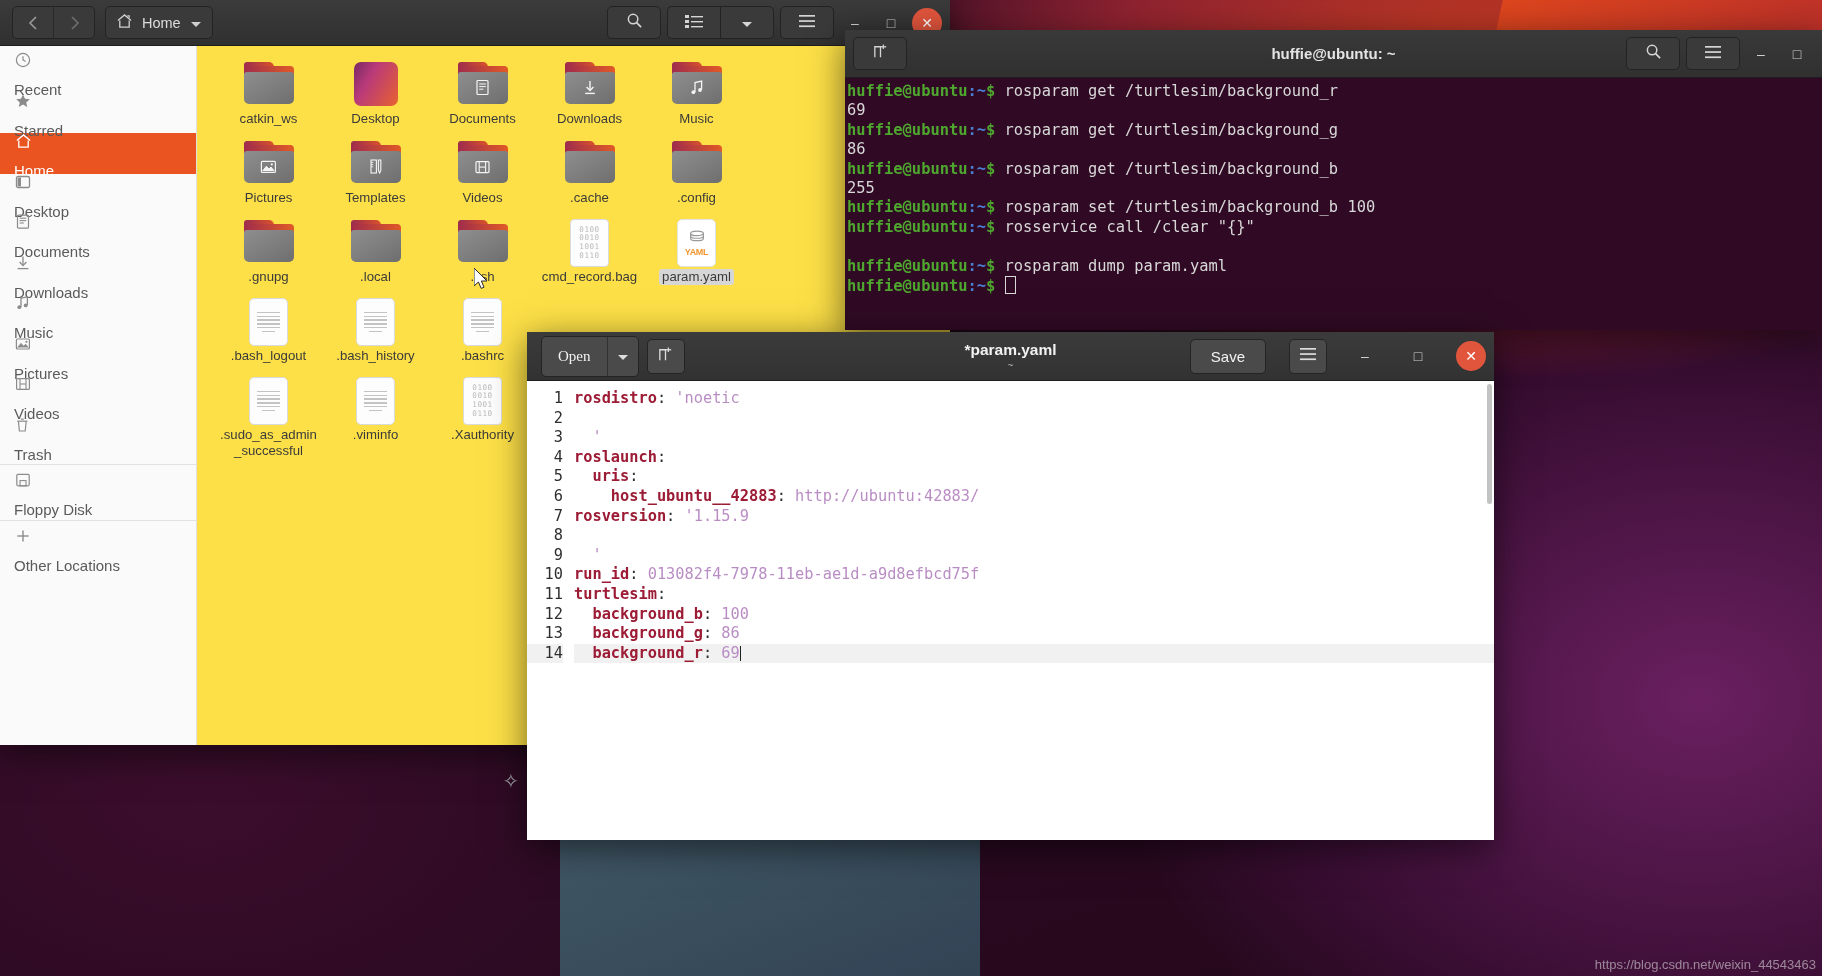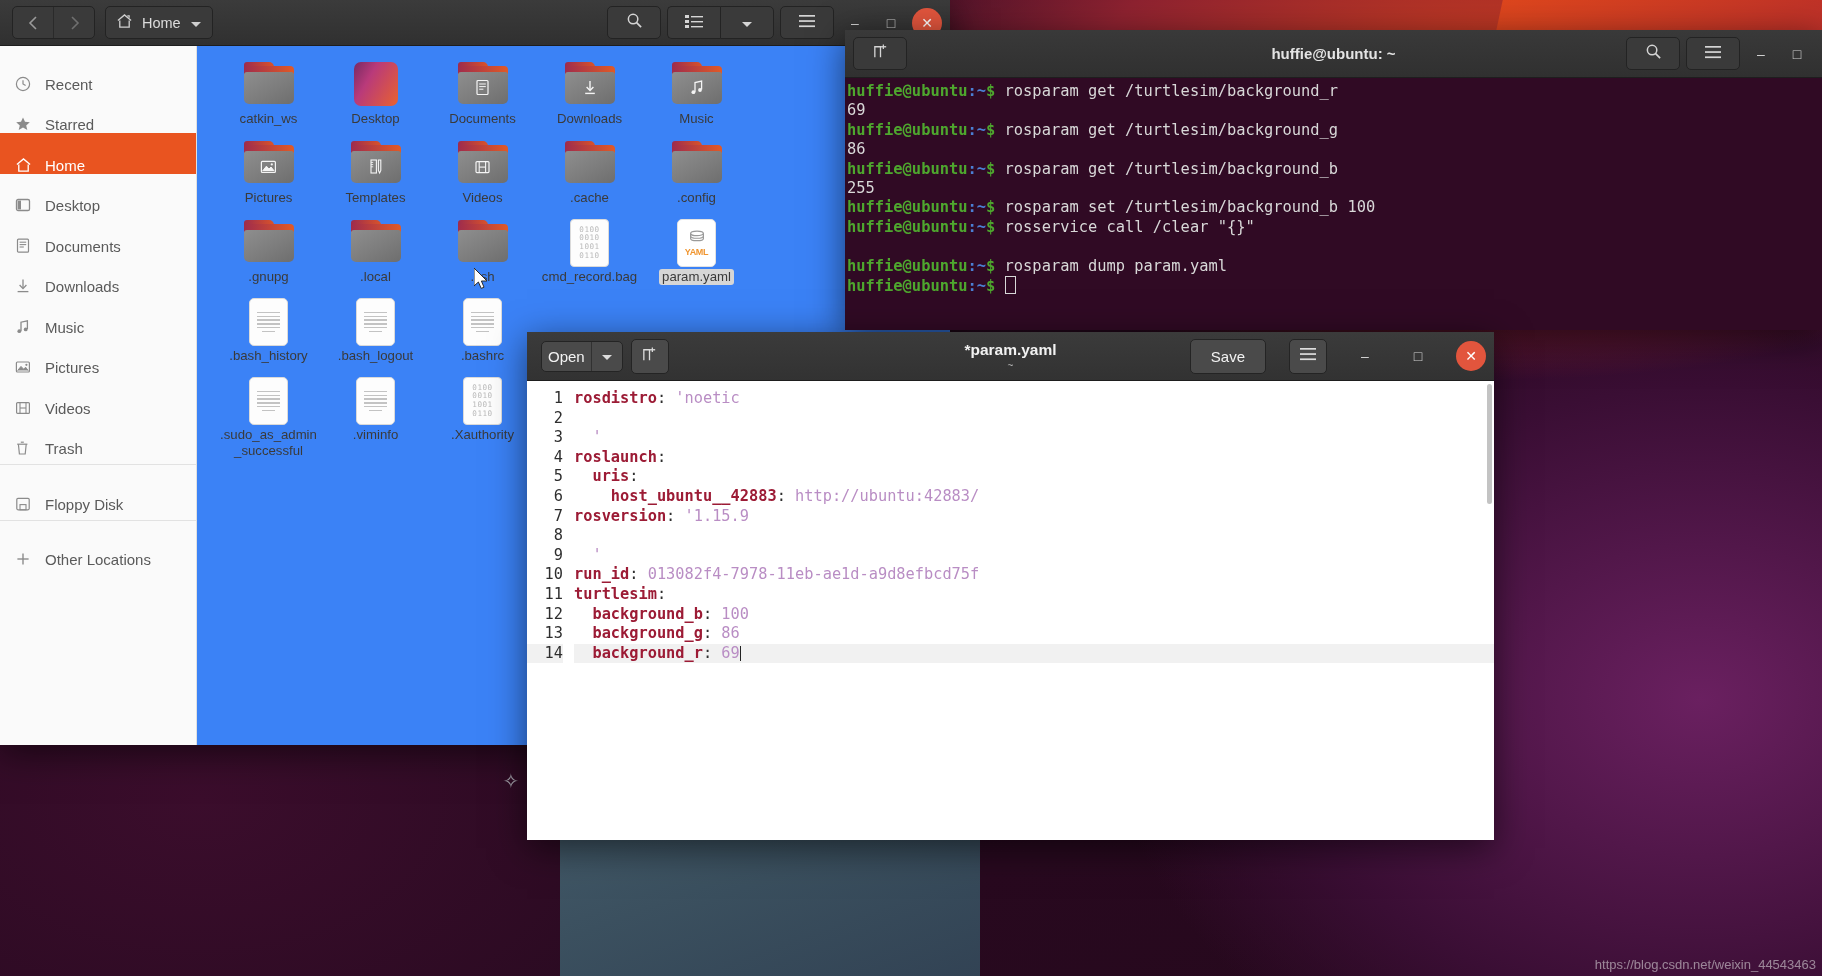--- a/index.html
+++ b/index.html
@@ -86,28 +86,28 @@
   }
   .tb-join { display:flex; }
   .tb-join .tb-btn:first-child { border-radius: 5px 0 0 5px; border-right: none; }
   .tb-join .tb-btn:last-child { border-radius: 0 5px 5px 0; }
   #files .body { flex: 1; display: flex; min-height: 0; }
   .sidebar {
     width: 196px; background: #fafafa; border-right: 1px solid #e0e0e0;
     padding-top: 6px; overflow: hidden;
   }
   .side-item {
-    display: flex; align-items: flex-end; gap: 13px;
-    height: 40.5px; padding: 0 14px; color: #5a5a5a; font-size: 15px; cursor: pointer;
+    display: flex; align-items: flex-start; gap: 13px;
+    height: 40.5px; padding: 0 14px; color: #5a5a5a; font-size: 15px; cursor: pointer; flex-direction: column;
   }
   .side-item.active { background: #e95420; color: #fff; }
   .side-ico { width: 18px; height: 18px; display:flex; align-items:center; justify-content:center; }
   .side-sep { height: 1px; background: #e2e2e2; margin: 7px 0; }
   .filegrid {
-    flex: 1; background: #3b82f6; padding: 12px 10px 0 18px;
+    flex: 1; background: #fde047; padding: 12px 10px 0 18px;
     display: grid; grid-template-columns: repeat(5, 107px);
     grid-auto-rows: 79px; column-gap: 0px; row-gap: 0px;
     align-content: start; overflow: hidden;
   }
   .fileitem {
     display: flex; flex-direction: column; align-items: center;
     width: 107px; cursor: pointer; padding-top: 2px;
   }
   .fileicon { width: 54px; height: 48px; position: relative; }
   .filelabel {
@@ -187,21 +187,21 @@
     background: #fff; display: flex; flex-direction: column;
   }
   #gedit .titlebar {
     height: 48px; padding: 0 8px; background: linear-gradient(180deg,#3b3b3b 0%,#323232 100%);
     position: relative;
   }
   .g-open {
     display:flex; align-items: stretch; margin-left: 6px;
     border: 1px solid #242424; border-radius: 5px; overflow: hidden; background: #4a4a4a;
   }
-  .g-open .lbl { padding: 0 6px; display:flex; align-items:center; color:#f2f2f2; font-size:15px; height: 29px; cursor:pointer; }
+  .g-open .lbl { padding: 0 16px; display:flex; align-items:center; color:#f2f2f2; font-size:15px; height: 39px; cursor:pointer;font-family:Liberation Serif, serif; }
   .g-open .arr { width: 30px; display:flex; align-items:center; justify-content:center; color:#ddd; border-left: 1px solid #313131; cursor:pointer; }
   .g-newtab {
     margin-left: 8px; width: 36px; height: 33px; border: 1px solid #242424; border-radius: 5px;
     background: #4a4a4a; display:flex; align-items:center; justify-content:center; color:#ddd; cursor:pointer;
   }
   .g-title {
     position: absolute; left: 0; right: 0; text-align: center; pointer-events: none;
   }
   .g-title .t1 { font-size: 15.5px; font-weight: bold; color: #f2f2f2; display:block; }
   .g-title .t2 { font-size: 10px; color: #b4b4b4; display:block; margin-top: 1px; }
@@ -651,34 +651,34 @@
           <div class="fileicon">
             <div class="doc">
                 <i></i>
                 <i></i>
                 <i></i>
                 <i></i>
                 <i></i>
                 <i class="sh"></i>
               </div>
           </div>
+          <div class="filelabel">.bash_logout</div>
+        </div>
+        <div class="fileitem">
+          <div class="fileicon">
+            <div class="doc">
+                <i></i>
+                <i></i>
+                <i></i>
+                <i></i>
+                <i></i>
+                <i class="sh"></i>
+              </div>
+          </div>
           <div class="filelabel">.bash_history</div>
-        </div>
-        <div class="fileitem">
-          <div class="fileicon">
-            <div class="doc">
-                <i></i>
-                <i></i>
-                <i></i>
-                <i></i>
-                <i></i>
-                <i class="sh"></i>
-              </div>
-          </div>
-          <div class="filelabel">.bash_logout</div>
         </div>
         <div class="fileitem">
           <div class="fileicon">
             <div class="doc">
                 <i></i>
                 <i></i>
                 <i></i>
                 <i></i>
                 <i></i>
                 <i class="sh"></i>

